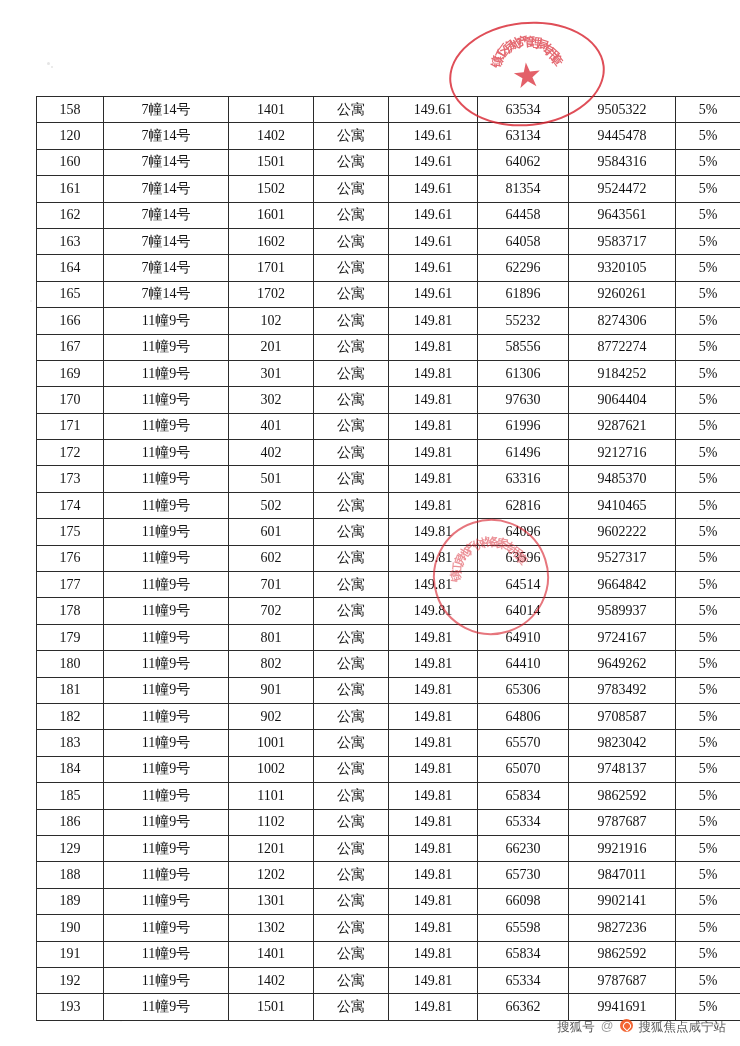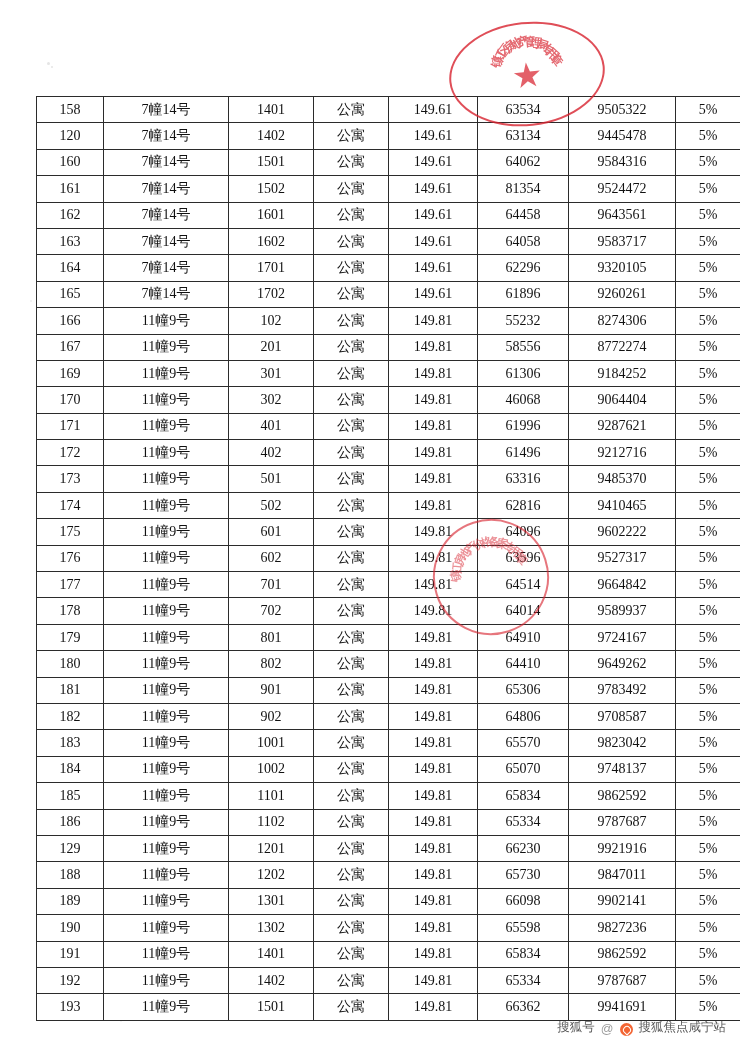--- a/index.html
+++ b/index.html
@@ -127,21 +127,21 @@
     top: 50%;
     transform-origin: 0 0;
   }
 
   
   .footer-mark {
     position: absolute;
     right: 14px;
     bottom: 10px;
     display: flex;
-    align-items: flex-end;
+    align-items: flex-start;
     gap: 6px;
     color: #4a4a4a;
     font-family: "Liberation Sans", sans-serif;
     font-size: 12.5px;
     opacity: .92;
   }
   .footer-mark .sep { opacity: .6; }
   .footer-mark .logo {
     display: inline-block;
     width: 13px; height: 13px;
@@ -280,21 +280,21 @@
           <td class="c-price">61306</td>
           <td class="c-total">9184252</td>
           <td class="c-rate">5%</td>
         </tr>
         <tr>
           <td class="c-idx">170</td>
           <td class="c-bld">11幢9号</td>
           <td class="c-room">302</td>
           <td class="c-type">公寓</td>
           <td class="c-area">149.81</td>
-          <td class="c-price">46068</td>
+          <td class="c-price">97630</td>
           <td class="c-total">9064404</td>
           <td class="c-rate">5%</td>
         </tr>
         <tr>
           <td class="c-idx">171</td>
           <td class="c-bld">11幢9号</td>
           <td class="c-room">401</td>
           <td class="c-type">公寓</td>
           <td class="c-area">149.81</td>
           <td class="c-price">61996</td>

